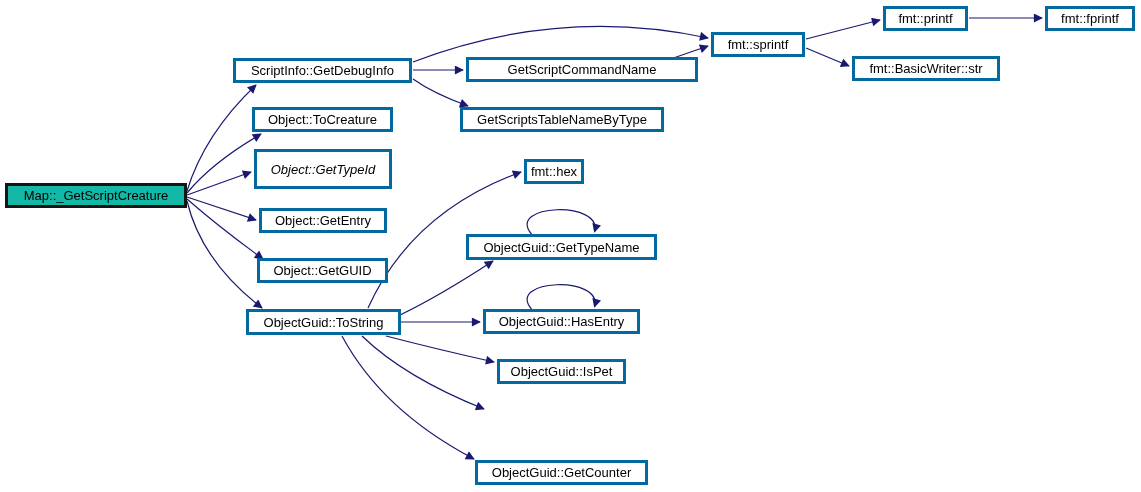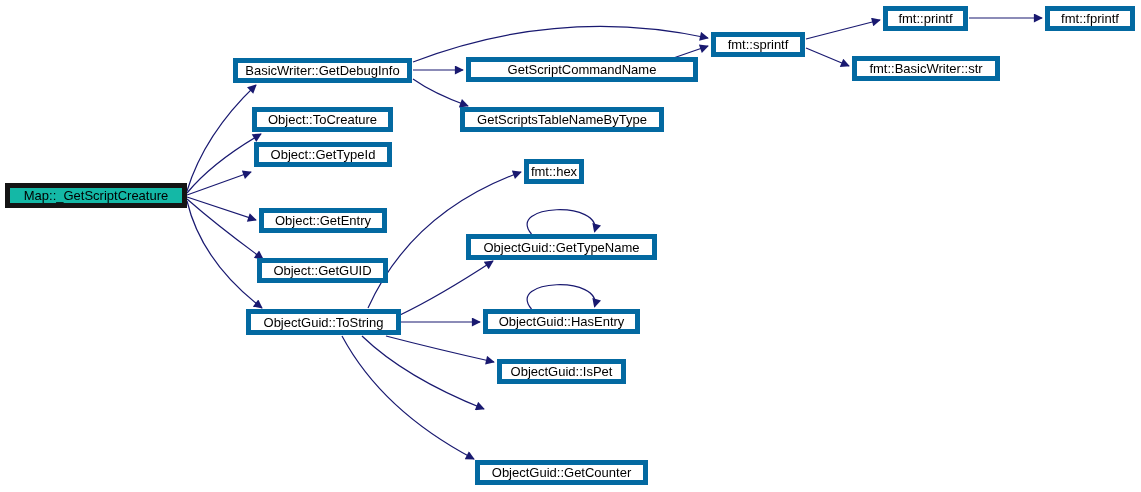--- a/index.html
+++ b/index.html
@@ -22,21 +22,21 @@
     stroke-width: 1.2px;
   }
   .nodes { position: absolute; left: 0; top: 0; width: 100%; height: 100%; }
   .node {
     position: absolute;
     box-sizing: border-box;
     display: flex;
     align-items: center;
     justify-content: center;
     background: #ffffff;
-    border: 5px solid #0369a1;
+    border: 3px solid #0369a1;
     color: #000000;
     font-size: 13px;
     line-height: 1;
     white-space: nowrap;
     cursor: pointer;
     padding: 0 4px;
   }
   .node.root {
     background: #14b8a6;
     border-color: #141414;
@@ -72,21 +72,21 @@
       <path d="M 362 336 Q 405 377.5, 484 409" class="edge" marker-end="url(#arrow)"></path>
       <path d="M 342 336 Q 382 410.5, 474 459" class="edge" marker-end="url(#arrow)"></path>
       <path d="M 531.5 234 C 505.5 204, 603.5 200, 594.5 232" class="edge" marker-end="url(#arrow)"></path>
       <path d="M 531.5 309 C 505.5 279, 603.5 275, 594.5 307" class="edge" marker-end="url(#arrow)"></path>
     </svg>
   <div class="nodes">
       <div class="node root" style="left: 5px; top: 183px; width: 182px; height: 25px;">
         <span>Map::_GetScriptCreature</span>
       </div>
       <div class="node" style="left: 233px; top: 58px; width: 179px; height: 25px;">
-        <span>BasicWriter::GetDebugInfo</span>
+        <span>ScriptInfo::GetDebugInfo</span>
       </div>
       <div class="node" style="left: 252px; top: 107px; width: 141px; height: 25px;">
         <span>Object::ToCreature</span>
       </div>
       <div class="node" style="left: 466px; top: 57px; width: 232px; height: 25px;">
         <span>GetScriptCommandName</span>
       </div>
       <div class="node" style="left: 460px; top: 107px; width: 204px; height: 25px;">
         <span>GetScriptsTableNameByType</span>
       </div>
@@ -98,21 +98,21 @@
       </div>
       <div class="node" style="left: 852px; top: 56px; width: 148px; height: 25px;">
         <span>fmt::BasicWriter::str</span>
       </div>
       <div class="node" style="left: 1045px; top: 6px; width: 90px; height: 25px;">
         <span>fmt::fprintf</span>
       </div>
       <div class="node" style="left: 524px; top: 159px; width: 60px; height: 25px;">
         <span>fmt::hex</span>
       </div>
-      <div class="node" style="left: 254px; top: 142px; width: 138px; height: 25px;">
+      <div class="node" style="left: 254px; top: 149px; width: 138px; height: 40px; font-style: italic;">
         <span>Object::GetTypeId</span>
       </div>
       <div class="node" style="left: 259px; top: 208px; width: 128px; height: 25px;">
         <span>Object::GetEntry</span>
       </div>
       <div class="node" style="left: 257px; top: 258px; width: 131px; height: 25px;">
         <span>Object::GetGUID</span>
       </div>
       <div class="node" style="left: 246px; top: 309px; width: 155px; height: 26px;">
         <span>ObjectGuid::ToString</span>

